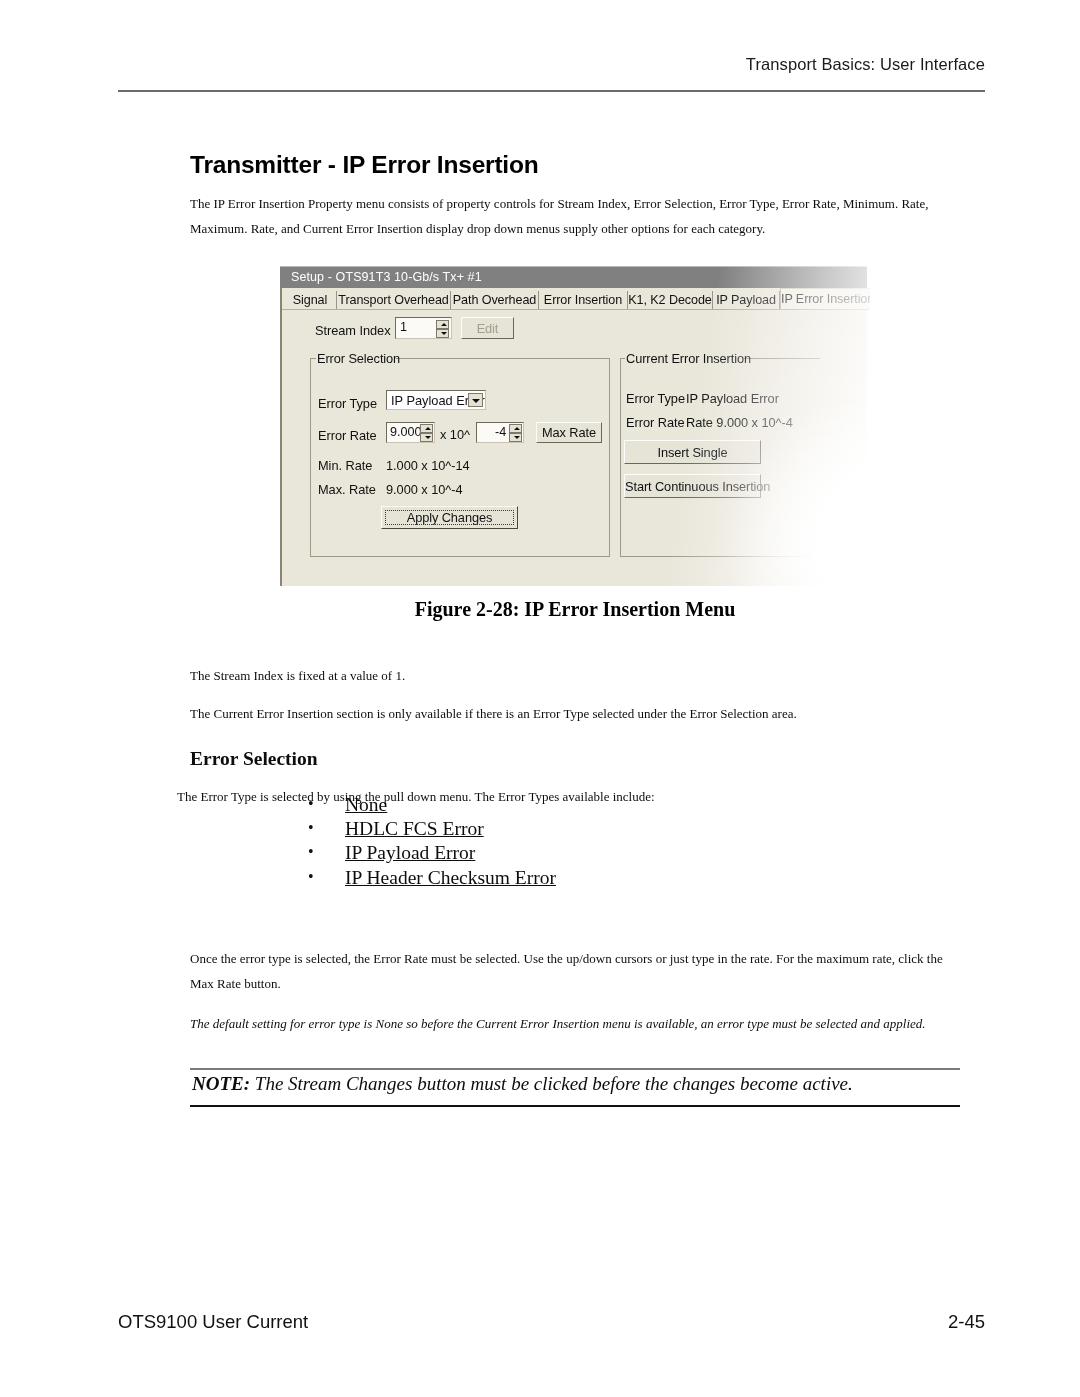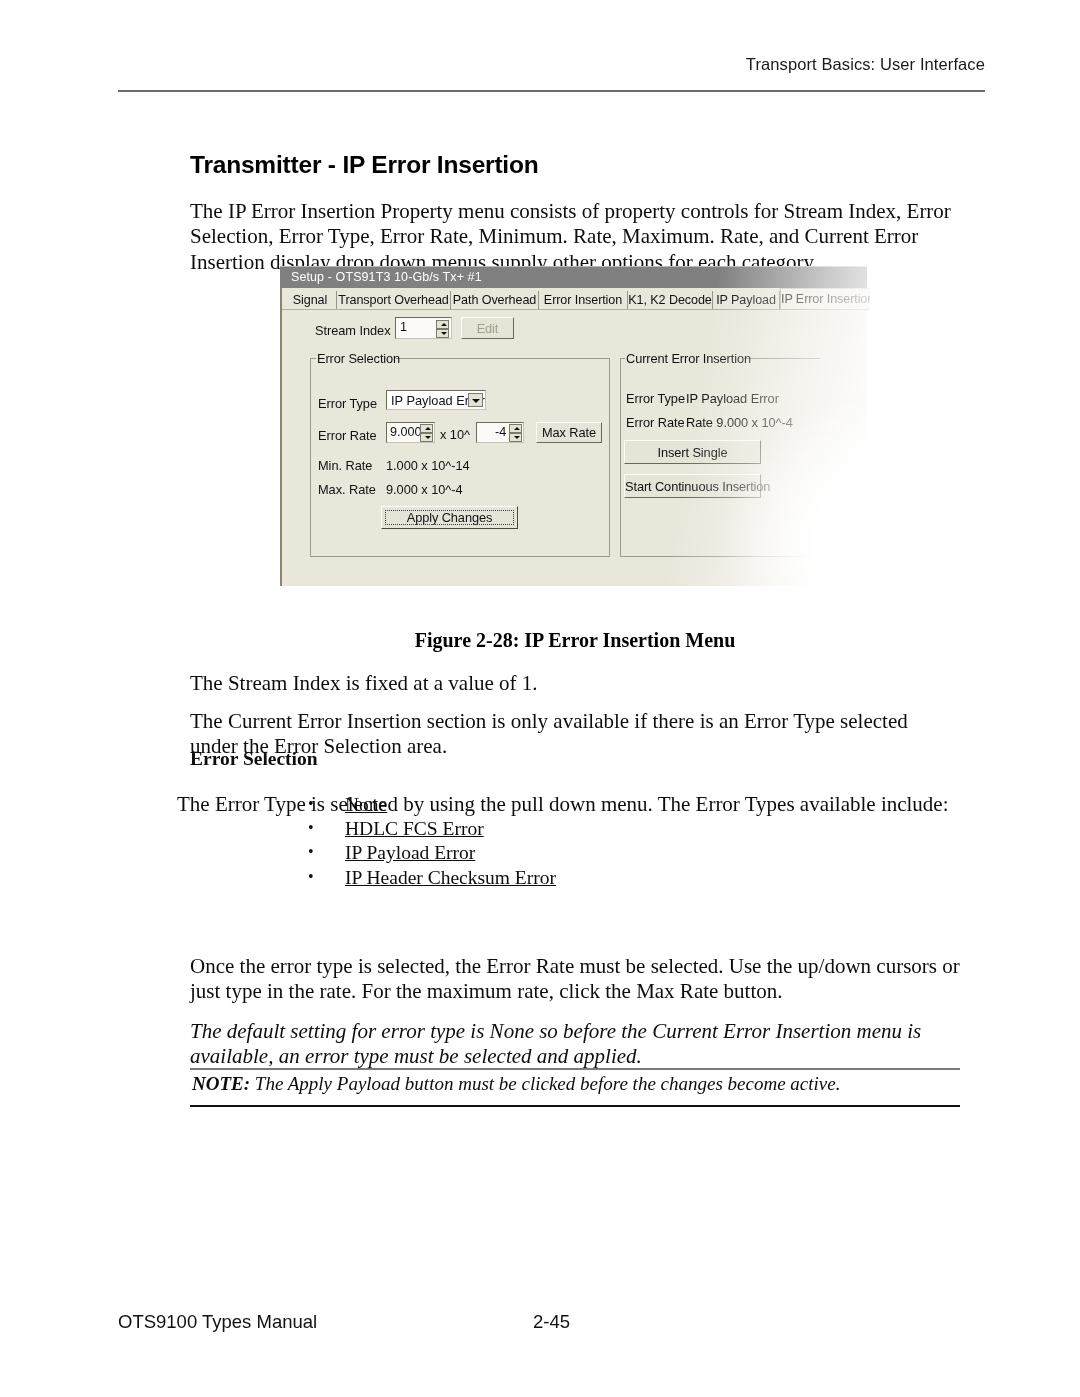--- a/index.html
+++ b/index.html
@@ -46,21 +46,21 @@
     font-family: "Liberation Sans", sans-serif;
     font-weight: bold;
     font-size: 24.5px;
     letter-spacing: -0.2px;
     color: #000;
   }
 
   
   .body-text {
     position: absolute;
-    font-size: 21px;
+    font-size: 13px;
     line-height: 25.3px;
     color: #0d0d0d;
     text-align: left;
   }
   .p-intro   { left: 190px; top: 178px;  width: 765px; }
   .p-stream  { left: 190px; top: 650px;  width: 765px; }
   .p-current { left: 190px; top: 688px;  width: 765px; }
   .h-errsel  { left: 190px; top: 746px;  width: 765px; font-weight: bold; font-size: 19.5px; }
   .p-errtype { left: 177px; top: 771px;  width: 775px; }
   .p-once    { left: 190px; top: 933px;  width: 775px; }
@@ -124,38 +124,37 @@
   
   .fig-caption {
     position: absolute;
     left: 190px;
     top: 598px;
     width: 770px;
     text-align: center;
     font-weight: bold;
     font-size: 20px;
     color: #000;
-    margin-top: 31px;
   }
 
   
   .footer-left {
     position: absolute;
     left: 118px;
     top: 1311px;
     font-family: "Liberation Sans", sans-serif;
     font-size: 18.5px;
     color: #111;
   }
   .footer-right {
     position: absolute;
     left: 118px;
     top: 1311px;
     width: 867px;
-    text-align: center;
+    text-align: right;
     font-family: "Liberation Sans", sans-serif;
     font-size: 18.5px;
     color: #111;
   }
 
   
   .dialog-shot {
     position: absolute;
     left: 280px;
     top: 266px;
@@ -501,18 +500,18 @@
   <li>HDLC FCS Error</li>
   <li>IP Payload Error</li>
   <li>IP Header Checksum Error</li>
 </ul>
 
 <p class="body-text p-once">Once the error type is selected, the Error Rate must be selected.  Use the up/down cursors or just type in the rate.  For the maximum rate, click the Max Rate button.</p>
 <p class="body-text p-default">The default setting for error type is None so before the Current Error Insertion menu is available, an error type must be selected and applied.</p>
 
 <div class="note-rule-top"></div>
 <div class="note-text">
-  <span class="note-lbl">NOTE:</span><span> The Apply Payload button must be clicked before the changes become active.</span>
+  <span class="note-lbl">NOTE:</span><span> The Stream Changes button must be clicked before the changes become active.</span>
 </div>
 <div class="note-rule-bottom"></div>
 
-<div class="footer-left">OTS9100 Types Manual</div>
+<div class="footer-left">OTS9100 User Current</div>
 <div class="footer-right">2-45</div>
 
 </body></html>

